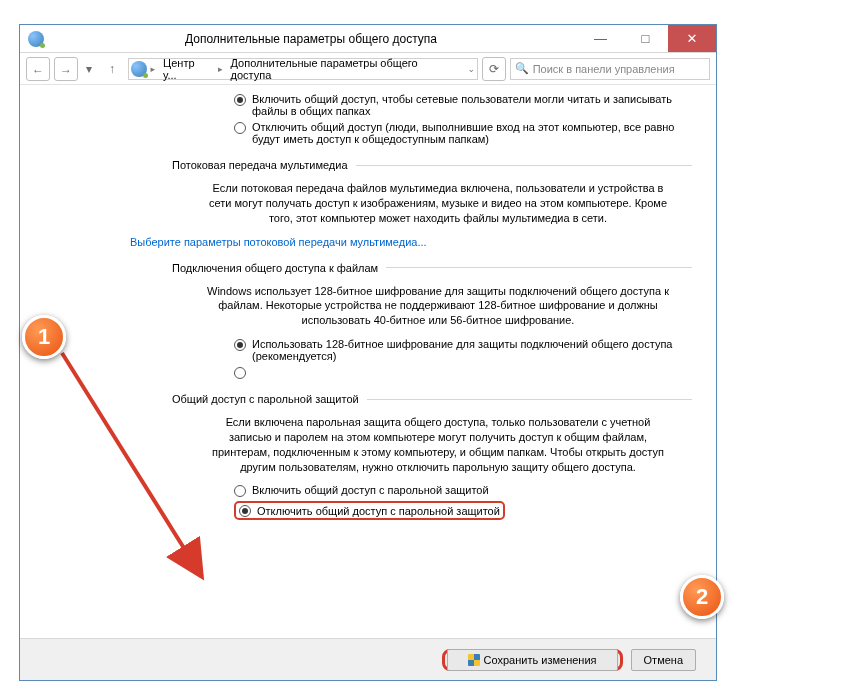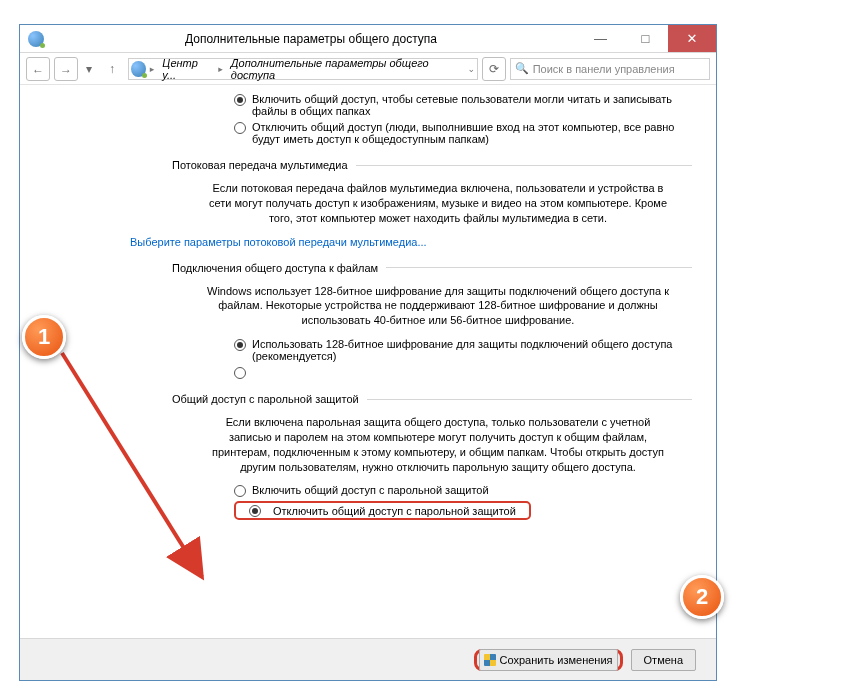--- a/index.html
+++ b/index.html
@@ -11,44 +11,44 @@
 .titlebar-text { flex: 1; text-align: center; font-size: 12px; color: #000; }
 .tb-buttons { display: flex; height: 100%; }
 .tb-btn { width: 45px; height: 100%; display: flex; align-items: center; justify-content: center; color: #555; font-size: 13px; }
 .tb-close { background: #c75050; color: #fff; width: 48px; }
 .navbar { height: 32px; display: flex; align-items: center; padding: 0 6px; gap: 4px; background: #fff; border-bottom: 1px solid #e4e4e4; }
 .nav-btn { width: 24px; height: 24px; border: 1px solid #bfbfbf; border-radius: 3px; display: flex; align-items: center; justify-content: center; color: #6c6c6c; font-size: 12px; }
 .nav-btn.noborder { border: none; }
 .address { flex: 1; display: flex; align-items: center; height: 22px; border: 1px solid #cfcfcf; padding: 0 2px; gap: 4px; }
 .address .icon-sm { width: 16px; height: 16px; border-radius:50%; background: radial-gradient(circle at 30% 30%, #8ac4ff,#3a7fb5); position:relative;}
 .address .icon-sm::after{content:"";position:absolute;width:5px;height:5px;border-radius:50%;background:#7fb84a;right:-1px;bottom:-1px;}
-.crumb { font-size: 11px; color: #000; padding: 0 4px; font-style: italic; }
+.crumb { font-size: 11px; color: #000; padding: 0 4px; }
 .crumb-arrow { color: #777; font-size: 9px; }
 .search { width: 200px; height: 22px; border: 1px solid #cfcfcf; display: flex; align-items: center; padding: 0 4px; color: #888; font-size: 11px; }
 .search span.ico { margin-right: 4px; color: #666; }
 .content { flex: 1; overflow: hidden; padding: 8px 24px 0 24px; color: #000; font-size: 11px; }
 .option-block { margin-left: 190px; margin-bottom: 8px; }
 .radio-row { display: flex; align-items: flex-start; gap: 6px; margin-bottom: 4px; }
 .radio { width: 12px; height: 12px; border: 1px solid #555; border-radius: 50%; flex-shrink: 0; margin-top: 1px; position: relative; background:#fff; }
 .radio.checked::after { content: ""; position: absolute; width: 6px; height: 6px; background: #333; border-radius: 50%; left: 2px; top: 2px; }
 .section-head { display: flex; align-items: center; margin: 14px 0 10px 128px; text-align: right; }
 .section-head .label { white-space: nowrap; font-size: 11px; }
 .section-head .line { flex: 1; height: 1px; background: #d6d6d6; margin-left: 8px; }
 .para { margin-left: 160px; margin-right: 20px; margin-bottom: 10px; line-height: 1.35; text-align: center; }
 .link { color: #0066cc; margin-left: 86px; display: block; margin-bottom: 6px; }
 .footer { height: 42px; border-top: 1px solid #d8d8d8; background: #f0f0f0; display: flex; align-items: center; justify-content: flex-end; padding: 0 20px; gap: 8px; }
 .btn { height: 22px; padding: 0 12px; border: 1px solid #adadad; background: #e9e9e9; font-size: 11px; display: flex; align-items: center; gap: 4px; border-radius: 2px; }
 .btn.primary-highlight { border: 3px solid #d63a2a; border-radius: 8px; padding: 2px; }
-.btn.primary-highlight .inner { height: 22px; padding: 0 4px; border: 1px solid #adadad; background: #e9e9e9; display: flex; align-items: center; gap: 4px; border-radius: 2px; }
+.btn.primary-highlight .inner { height: 22px; padding: 0 20px; border: 1px solid #adadad; background: #e9e9e9; display: flex; align-items: center; gap: 4px; border-radius: 2px; }
 .shield { width: 12px; height: 12px; background: conic-gradient(#3a7fb5 0 25%, #f4c430 25% 50%, #3a7fb5 50% 75%, #f4c430 75% 100%); border-radius: 1px; }
 .marker { position: absolute; width: 44px; height: 44px; border-radius: 50%; background: radial-gradient(circle at 35% 30%, #ff9a56, #e85410); border: 3px solid #fff; box-shadow: 0 2px 6px rgba(0,0,0,.5); display: flex; align-items: center; justify-content: center; color: #fff; font-size: 22px; font-weight: bold; z-index: 50; }
 .m1 { left: 22px; top: 315px; }
 .m2 { left: 680px; top: 575px; }
 .arrow-svg { position: absolute; left: 50px; top: 335px; z-index: 40; pointer-events:none; }
-.pwd-highlight { border: 2px solid #d63a2a; border-radius: 5px; padding: 1px 13px; display: inline-flex; align-items: center; gap: 12px; }
+.pwd-highlight { border: 2px solid #d63a2a; border-radius: 5px; padding: 1px 3px; display: inline-flex; align-items: center; gap: 6px; }
 </style>
 </head>
 <body>
 
 <div class="window">
   <div class="titlebar">
     <div class="titlebar-icon"></div>
     <div class="titlebar-text">Дополнительные параметры общего доступа</div>
     <div class="tb-buttons">
       <div class="tb-btn">—</div>

